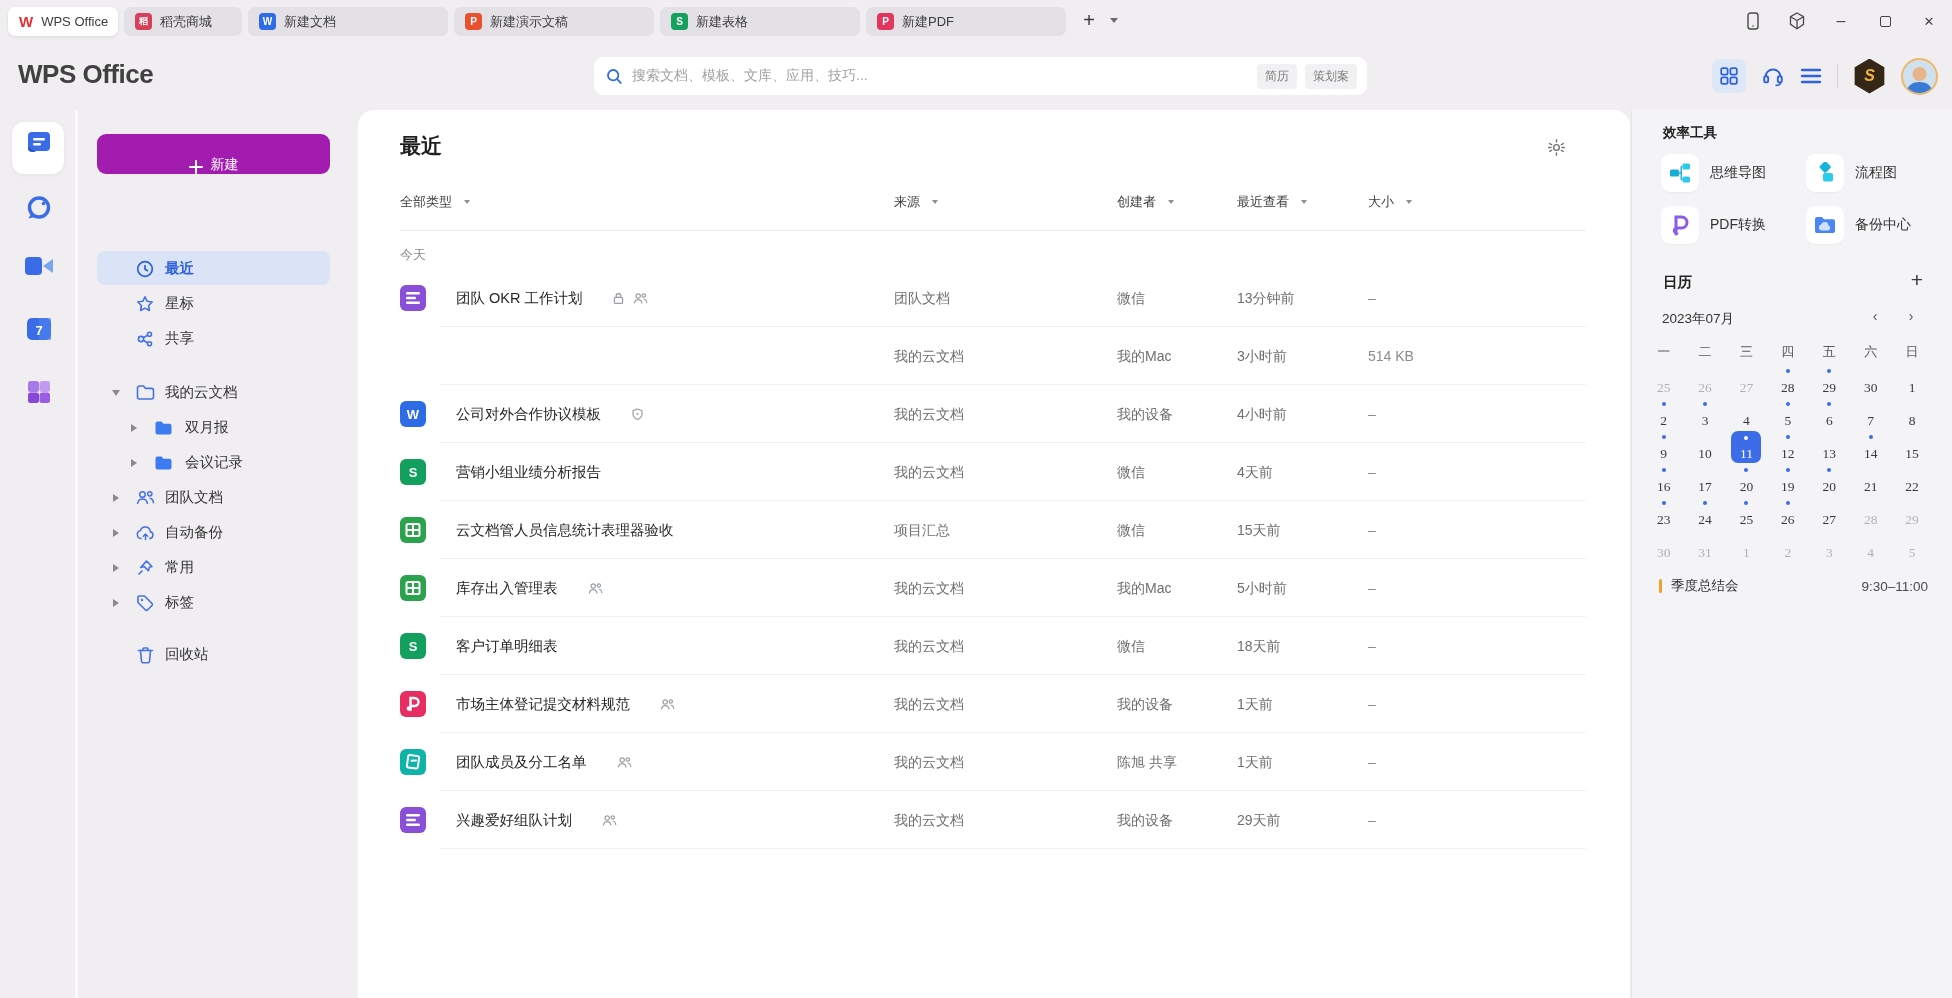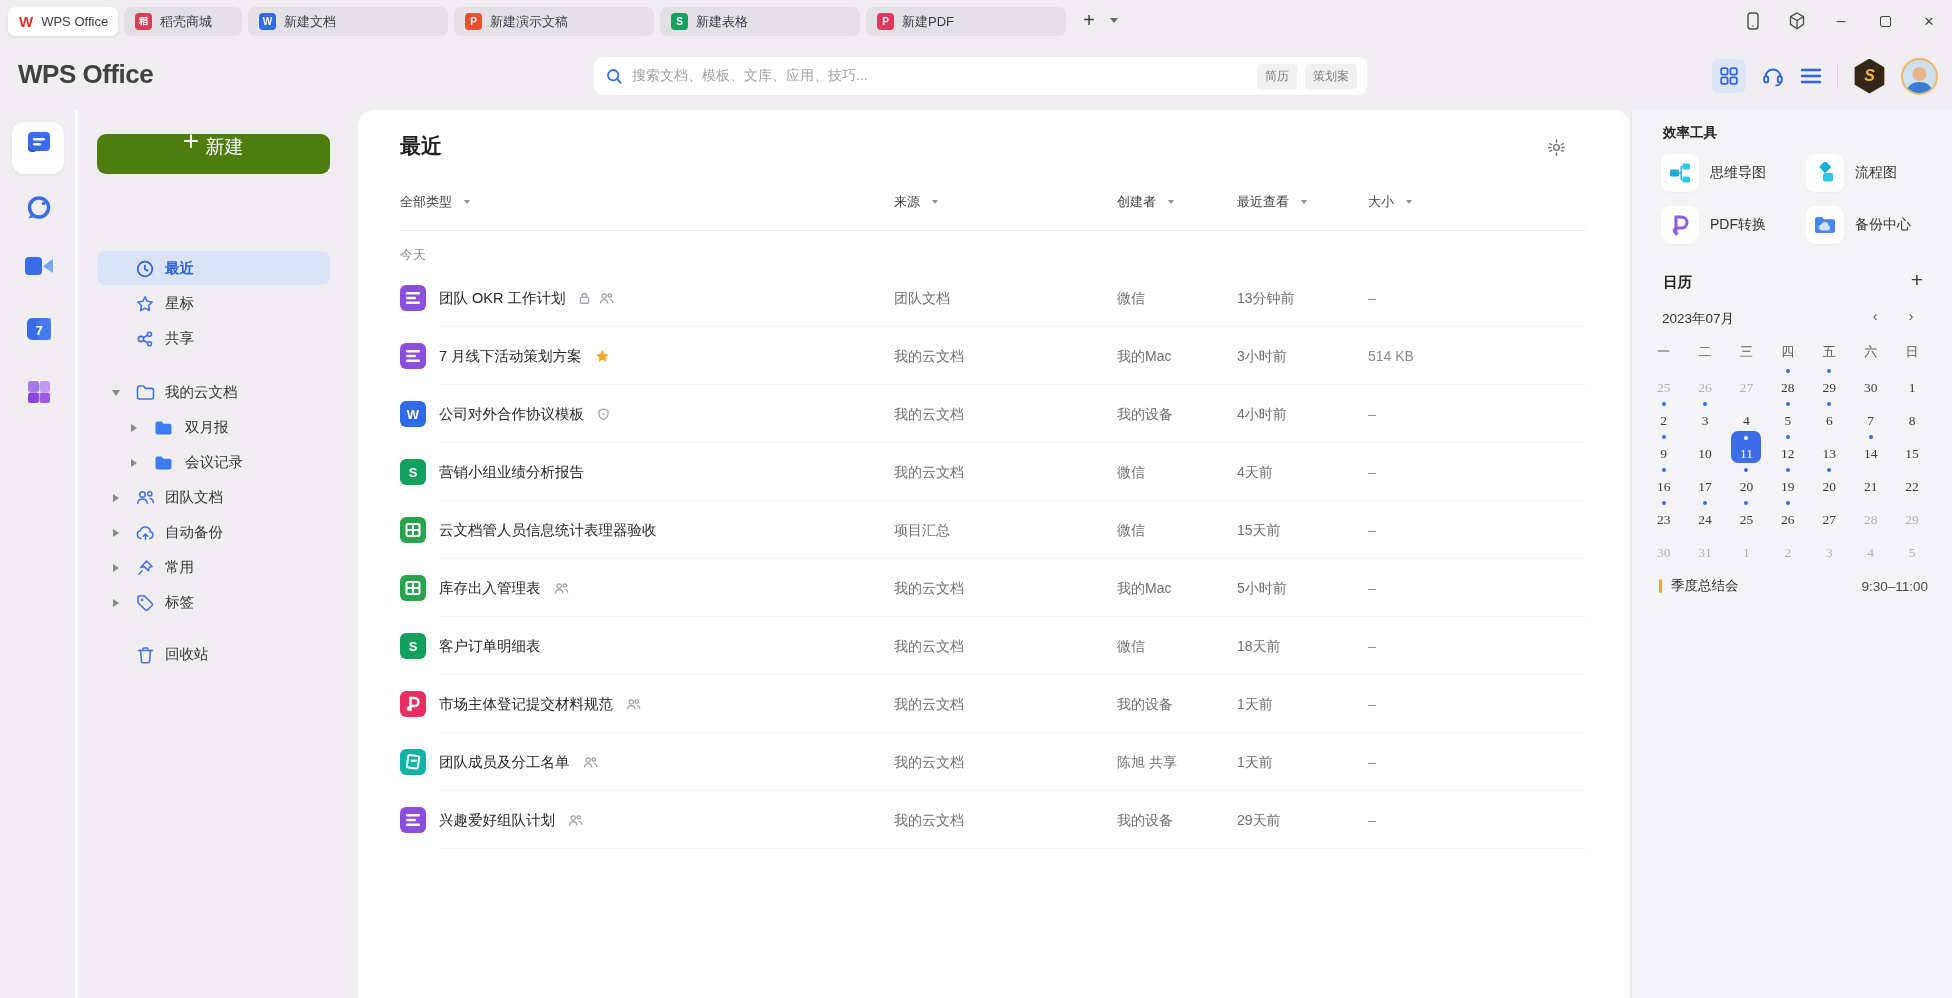--- a/index.html
+++ b/index.html
@@ -36,21 +36,21 @@
   .avatar { width:37px; height:37px; border-radius:50%; border:2px solid #ecb96a; overflow:hidden; background:#cfe0ee; display:flex; align-items:flex-end; justify-content:center; }
 
   
   #rail { position:absolute; left:0; top:110px; width:78px; height:888px; border-right:3px solid #fbfafc; }
   .railitem { position:absolute; left:0; width:78px; display:flex; justify-content:center; }
   .railtile { position:absolute; left:12px; top:-5px; width:52px; height:52px; background:#fff; border-radius:12px; box-shadow:0 1px 4px rgba(0,0,0,.06); }
   .ri0{top:17px}.ri1{top:83px}.ri2{top:143px}.ri3{top:205px}.ri4{top:268px}
 
   
   #nav { position:absolute; left:81px; top:110px; width:277px; height:888px; }
-  .btn-new { position:absolute; left:16px; top:24px; width:233px; height:40px; background:#4d7c0f; border-radius:9px; color:#fff; font-size:19px; display:flex; align-items:flex-start; justify-content:center; gap:8px; }
+  .btn-new { position:absolute; left:16px; top:24px; width:233px; height:40px; background:#a21caf; border-radius:9px; color:#fff; font-size:14px; display:flex; align-items:flex-end; justify-content:center; gap:8px; }
   .btn-import { position:absolute; left:16px; top:77px; width:233px; height:40px; background:#fff; border:1px solid #e3e1e5; border-radius:9px; color:#343434; font-size:15px; display:flex; align-items:center; justify-content:center; gap:8px; }
   .navlist { position:absolute; left:0; top:141px; width:277px; }
   .navitem { position:relative; height:35px; display:flex; align-items:center; font-size:14.5px; color:#343434; }
   .navitem .pillbg { position:absolute; left:16px; top:0; width:233px; height:34px; border-radius:8px; background:transparent; }
   .navitem.active .pillbg { background:#dbe4f7; }
   .navitem.active .nlabel { color:#2d62dc; font-weight:bold; }
   .ncaret { position:absolute; left:30px; width:10px; display:flex; justify-content:center; }
   .car-r { width:0;height:0;border-top:4.5px solid transparent;border-bottom:4.5px solid transparent;border-left:6px solid #8a8a8a; }
   .car-d { width:0;height:0;border-left:4.5px solid transparent;border-right:4.5px solid transparent;border-top:6px solid #8a8a8a; }
   .nicon { position:absolute; left:54px; width:20px; height:20px; display:flex; align-items:center; justify-content:center; }
@@ -66,21 +66,21 @@
   .gearbtn { position:absolute; right:64px; top:28px; }
   .filters { position:absolute; left:0; top:83px; width:100%; height:22px; }
   .filter { position:absolute; display:flex; align-items:center; gap:12px; font-size:13px; color:#3f3f3f; }
   .fcaret { width:0;height:0;border-left:3.8px solid transparent;border-right:3.8px solid transparent;border-top:4.6px solid #8f8f8f; }
   .f0{left:42px}.f1{left:536px}.f2{left:759px}.f3{left:879px}.f4{left:1010px}
   .fdivider { position:absolute; left:42px; right:44px; top:120px; height:1px; background:#ededed; }
   .section { position:absolute; left:42px; top:136px; font-size:13px; color:#8c8c8c; }
   #file-list { position:absolute; left:0; top:159px; width:100%; }
   .frow { position:relative; height:58px; }
   .frow::after { content:""; position:absolute; left:82px; right:44px; bottom:0; height:1px; background:#f1f1f1; }
-  .fleft { position:absolute; left:42px; top:0; height:58px; display:flex; align-items:center; gap:13px; }
+  .fleft { position:absolute; left:42px; top:0; height:58px; display:flex; align-items:center; gap:30px; }
   .ficon { width:26px; height:26px; flex:0 0 auto; display:flex; }
   .fname { font-size:14.5px; color:#262626; white-space:nowrap; }
   .fbadges { display:flex; align-items:center; gap:8px; }
   .badge { display:flex; align-items:center; }
   .fcol { position:absolute; top:0; line-height:58px; font-size:14px; color:#6f6f6f; white-space:nowrap; }
   .src{left:536px}.cre{left:759px}.view{left:879px}.fsize{left:1010px;color:#8b8b8b}
 
   
   #right { position:absolute; left:1631px; top:110px; width:321px; height:888px; background:#f4f3f6; border-left:1px solid #e7e4e9; }
   .rtitle { position:absolute; left:31px; font-size:13.5px; font-weight:bold; color:#222; }
@@ -458,38 +458,20 @@
               </svg>
             </span>
           </span>
     </span>
     <span class="fcol src">团队文档</span>
     <span class="fcol cre">微信</span>
     <span class="fcol view">13分钟前</span>
     <span class="fcol fsize">–</span>
   </div>
       <div class="frow">
-    <span class="fleft">
-      <span class="ficon">
-            <svg width="26" height="26" viewBox="0 0 26 26">
-              <rect width="26" height="26" rx="6" fill="#8a4fd8"></rect>
-              <rect x="6" y="7" width="14" height="2.6" rx="1.3" fill="#fff"></rect>
-              <rect x="6" y="11.7" width="10" height="2.6" rx="1.3" fill="#fff"></rect>
-              <rect x="6" y="16.4" width="14" height="2.6" rx="1.3" fill="#fff"></rect>
-            </svg>
-          </span>
-      <span class="fname">7 月线下活动策划方案</span>
-      <span class="fbadges">
-            <span class="badge">
-              <svg width="15" height="15" viewBox="0 0 15 15">
-                <path d="M7.5 1l1.9 3.9 4.3.6-3.1 3 .7 4.3-3.8-2-3.8 2 .7-4.3-3.1-3 4.3-.6z" fill="#f2a71f"></path>
-              </svg>
-            </span>
-          </span>
-    </span>
     <span class="fcol src">我的云文档</span>
     <span class="fcol cre">我的Mac</span>
     <span class="fcol view">3小时前</span>
     <span class="fcol fsize">514 KB</span>
   </div>
       <div class="frow">
     <span class="fleft">
       <span class="ficon">
             <svg width="26" height="26" viewBox="0 0 26 26">
               <rect width="26" height="26" rx="6" fill="#2e6be6"></rect>

